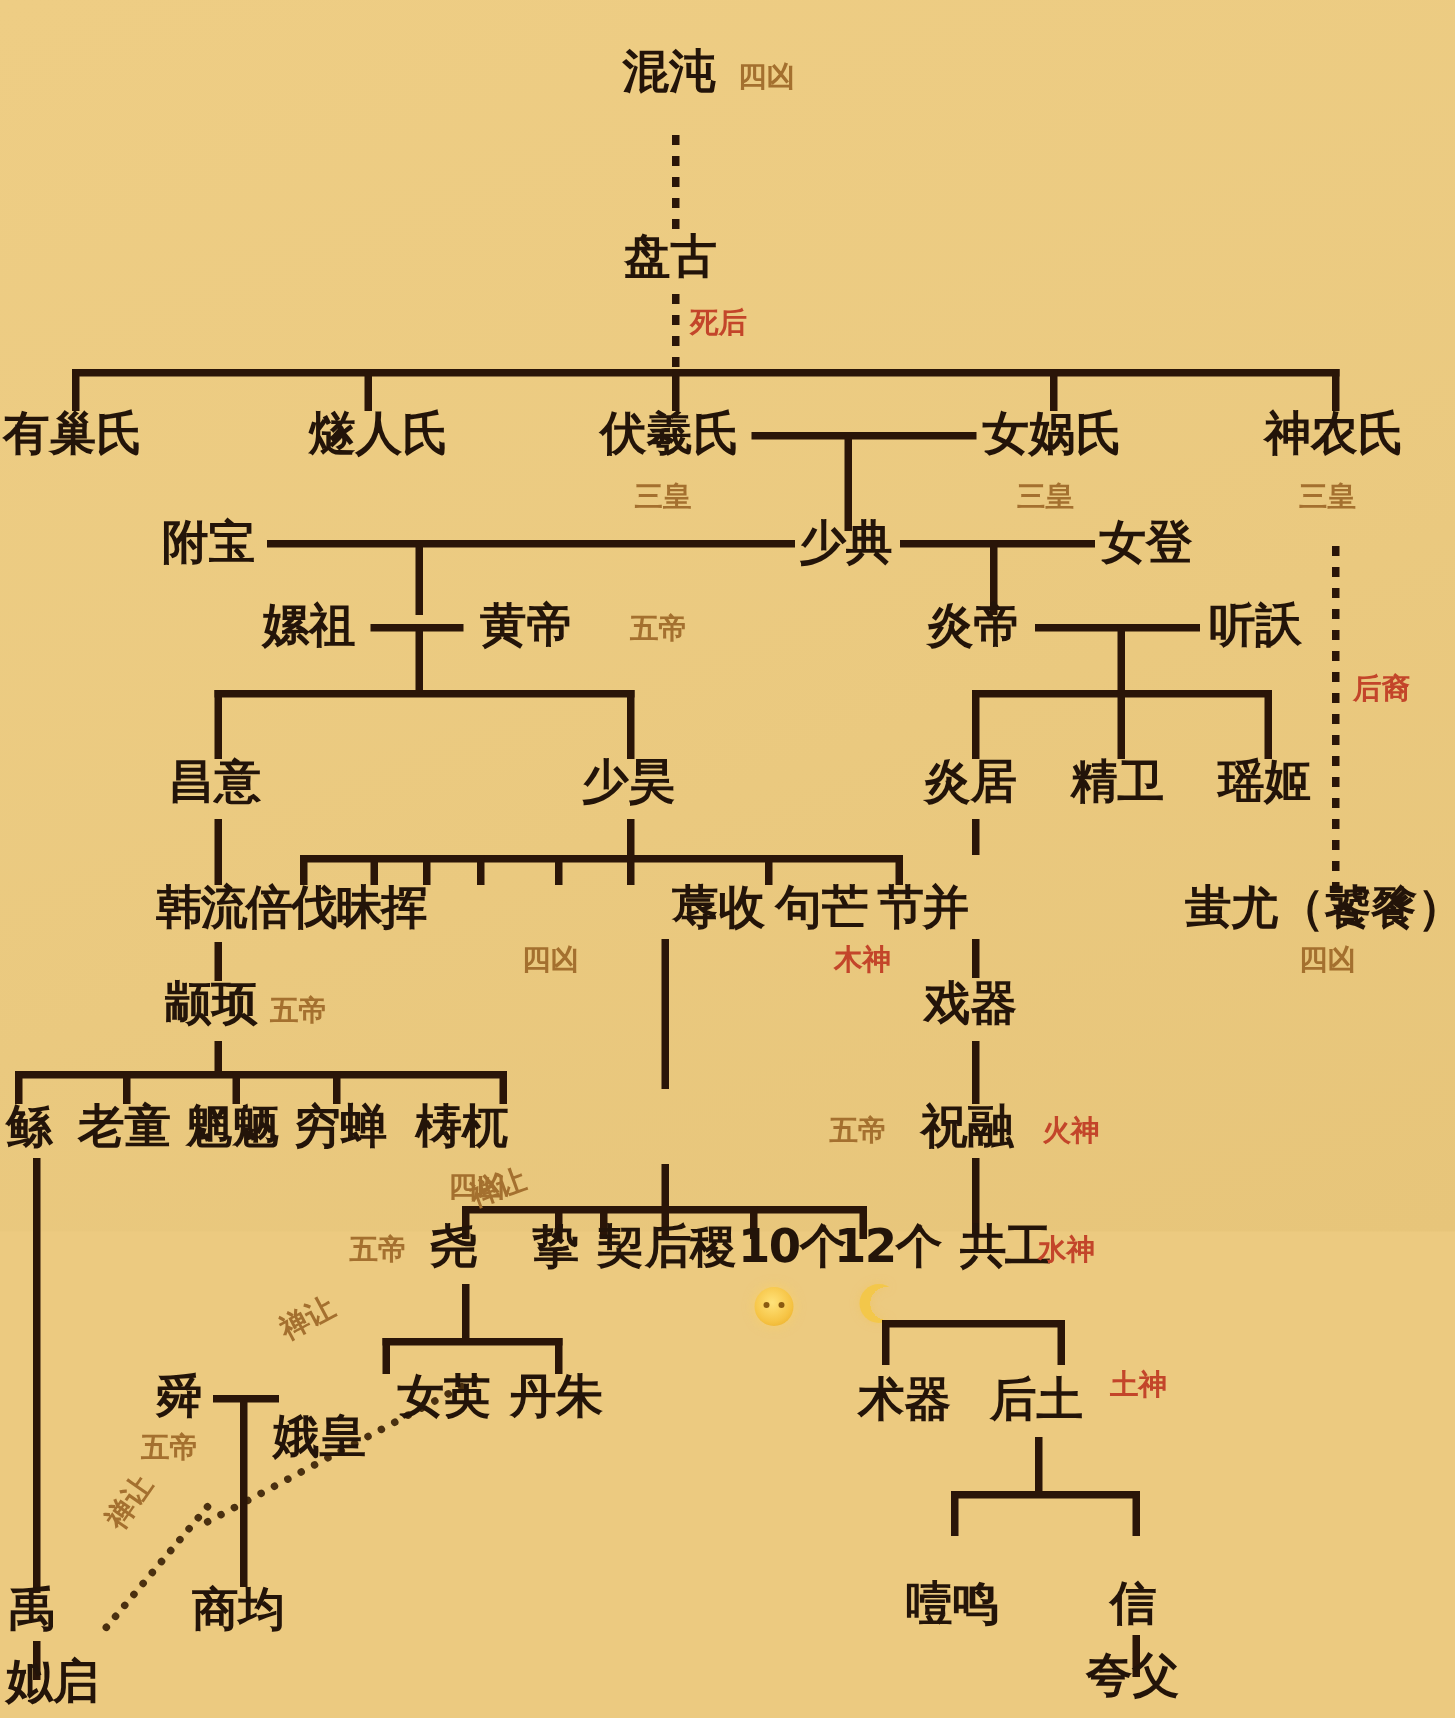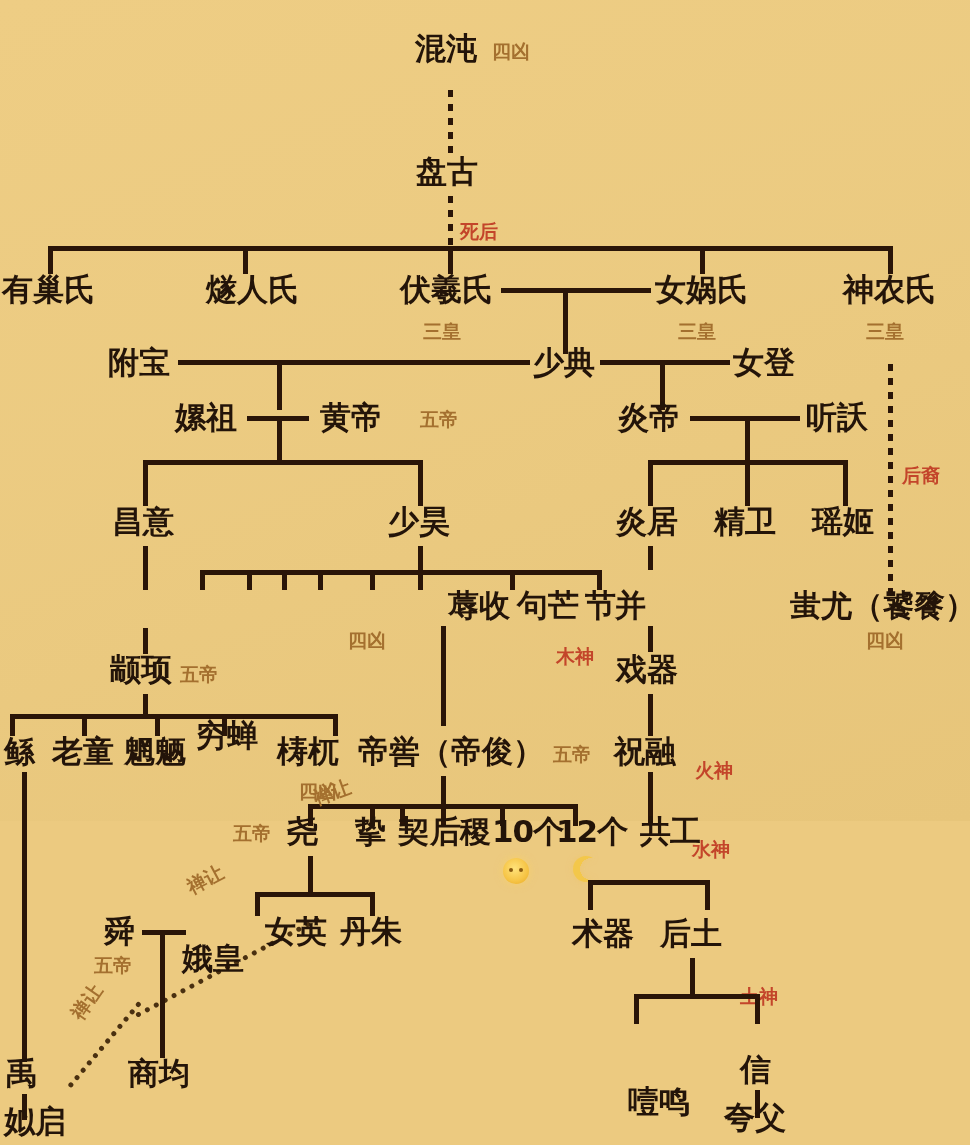--- a/index.html
+++ b/index.html
@@ -13,21 +13,21 @@
     background:linear-gradient(160deg,#eecd84 0%,#ead0892b 40%,#e7c57a 100%),#ecca80;}
 
   
   .node{position:absolute;color:#231409;font-size:31px;line-height:1;
         white-space:nowrap;font-weight:600;letter-spacing:0px;}
   .node.tight{letter-spacing:-1px;}
 
   
   .tag{position:absolute;white-space:nowrap;font-size:19px;line-height:1;font-weight:600;}
   .tag.huang{color:#a4702f;}      
-  .tag.shen{color:#c3452a;margin-top:16px;}       
+  .tag.shen{color:#c3452a;}       
   .tag.rot{transform-origin:left top;}
 
   
   .ln{position:absolute;background:#2a1508;}
   .h{height:5px;}
   .v{width:5px;}
   .dot-v{position:absolute;width:5px;
         background-image:linear-gradient(to bottom,#2a1508 0 7px,transparent 7px 14px);
         background-size:5px 14px;}
   .dot-diag{position:absolute;height:0;border-top:5px dotted #4a3010;}
@@ -121,20 +121,21 @@
   <div class="ln h" style="left:200px;top:570px;width:400px;"></div>
   <div class="ln v" style="left:200px;top:570px;height:20px;"></div>
   <div class="ln v" style="left:247px;top:570px;height:20px;"></div>
   <div class="ln v" style="left:282px;top:570px;height:20px;"></div>
   <div class="ln v" style="left:318px;top:570px;height:20px;"></div>
   <div class="ln v" style="left:370px;top:570px;height:20px;"></div>
   <div class="ln v" style="left:418px;top:570px;height:20px;"></div>
   <div class="ln v" style="left:510px;top:570px;height:20px;"></div>
   <div class="ln v" style="left:597px;top:570px;height:20px;"></div>
 
+  <div class="node tight" style="left:104px;top:590px;">韩流倍伐昧挥</div>
   <div class="node" style="left:448px;top:590px;">蓐收</div>
   <div class="node" style="left:517px;top:590px;">句芒</div>
   <div class="node tight" style="left:585px;top:590px;">节并</div>
   <div class="node" style="left:790px;top:590px;">蚩尤（饕餮）</div>
 
   <div class="tag huang" style="left:348px;top:631px;">四凶</div>
   <div class="tag shen" style="left:556px;top:631px;">木神</div>
   <div class="tag huang" style="left:866px;top:631px;">四凶</div>
 
   <div class="ln v" style="left:143px;top:628px;height:26px;"></div>
@@ -151,23 +152,22 @@
   <div class="ln h" style="left:10px;top:714px;width:328px;"></div>
   <div class="ln v" style="left:10px;top:714px;height:22px;"></div>
   <div class="ln v" style="left:82px;top:714px;height:22px;"></div>
   <div class="ln v" style="left:155px;top:714px;height:22px;"></div>
   <div class="ln v" style="left:222px;top:714px;height:22px;"></div>
   <div class="ln v" style="left:333px;top:714px;height:22px;"></div>
 
   <div class="node" style="left:4px;top:736px;">鲧</div>
   <div class="node" style="left:52px;top:736px;">老童</div>
   <div class="node" style="left:124px;top:736px;">魍魉</div>
-  <div class="node" style="left:196px;top:720px;">穷蝉</div>
+  <div class="node" style="left:196px;top:736px;">穷蝉</div>
   <div class="node" style="left:277px;top:736px;">梼杌</div>
-  <div class="node" style="left:358px;top:736px;">帝喾（帝俊）</div>
   <div class="node" style="left:614px;top:736px;">祝融</div>
 
   <div class="tag huang" style="left:553px;top:745px;">五帝</div>
   <div class="tag huang" style="left:299px;top:782px;">四凶</div>
   <div class="tag shen" style="left:695px;top:745px;">火神</div>
 
   <div class="ln v" style="left:22px;top:772px;height:290px;"></div>
 
   <div class="ln v" style="left:648px;top:694px;height:42px;"></div>
 
@@ -216,30 +216,30 @@
 
   <div class="ln h" style="left:142px;top:930px;width:44px;"></div>
   <div class="ln v" style="left:160px;top:930px;height:128px;"></div>
 
   <div class="ln h" style="left:588px;top:880px;width:122px;"></div>
   <div class="ln v" style="left:588px;top:880px;height:30px;"></div>
   <div class="ln v" style="left:705px;top:880px;height:30px;"></div>
 
   <div class="node" style="left:572px;top:918px;">术器</div>
   <div class="node" style="left:660px;top:918px;">后土</div>
-  <div class="tag shen" style="left:740px;top:971px;">土神</div>
+  <div class="tag shen" style="left:740px;top:914px;">土神</div>
 
   <div class="ln v" style="left:690px;top:958px;height:36px;"></div>
   <div class="ln h" style="left:634px;top:994px;width:124px;"></div>
   <div class="ln v" style="left:634px;top:994px;height:30px;"></div>
   <div class="ln v" style="left:755px;top:994px;height:30px;"></div>
 
   <div class="node" style="left:6px;top:1058px;">禹</div>
   <div class="node" style="left:128px;top:1058px;">商均</div>
-  <div class="node" style="left:628px;top:1054px;margin-top:32px;">噎鸣</div>
+  <div class="node" style="left:604px;top:1054px;">噎鸣</div>
   <div class="node" style="left:740px;top:1054px;">信</div>
 
   <div class="ln v" style="left:22px;top:1094px;height:26px;"></div>
   <div class="ln v" style="left:755px;top:1090px;height:28px;"></div>
 
   <div class="node" style="left:4px;top:1106px;">姒启</div>
   <div class="node" style="left:724px;top:1102px;">夸父</div>
 
 </div>
 

